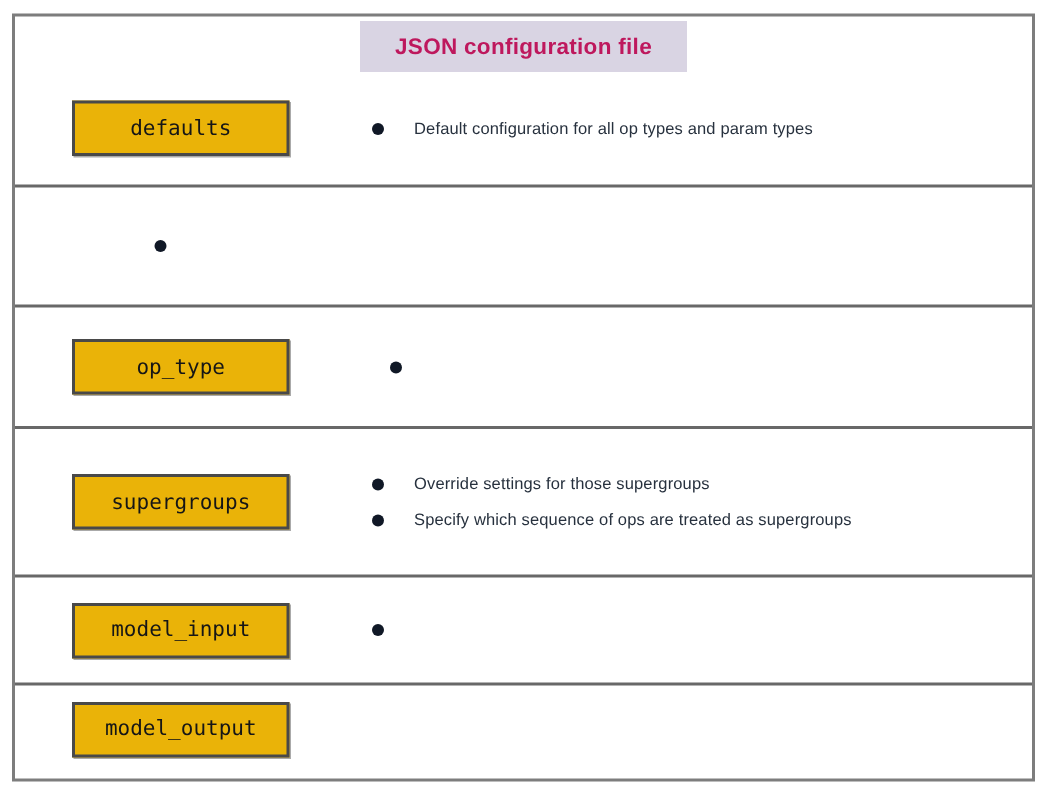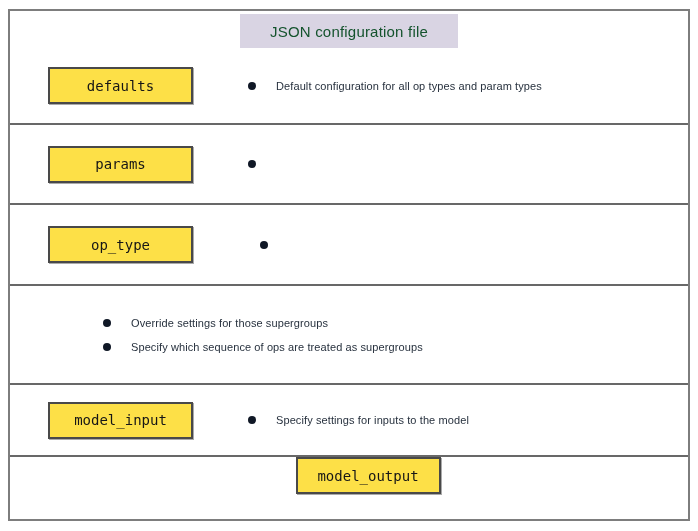--- a/index.html
+++ b/index.html
@@ -42,36 +42,37 @@
   }
   .title-box {
     width: 218px;
     height: 34px;
     margin: 3px auto 0 auto;
     background: #d9d4e3;
     display: flex;
     align-items: center;
     justify-content: center;
     font-size: 15px;
-    color: #14532d;
+    color: #be185d;
     letter-spacing: 0.2px;
     flex-shrink: 0;
+    font-weight: bold;
   }
   .row-title-content {
     flex: 1;
     display: flex;
     align-items: center;
     padding-left: 38px;
   }
   .label-box {
     width: 145px;
     height: 37px;
     box-sizing: border-box;
     border: 2px solid #494949;
-    background: #fde047;
+    background: #eab308;
     display: flex;
     align-items: center;
     justify-content: center;
     font-family: "DejaVu Sans Mono", monospace;
     font-size: 14px;
     color: #161616;
     flex-shrink: 0;
     box-shadow: 1px 1px 0 #aaaaaa;
   }
   .bullets {
@@ -97,21 +98,21 @@
     color: #27313e;
     letter-spacing: 0.1px;
     white-space: nowrap;
   }
   
   .h-r1 { height: 114px; }
   .h-r2 { height: 80px; }
   .h-r3 { height: 81px; gap: 12px; }
   .h-r4 { height: 99px; }
   .h-r5 { height: 72px; text-align: center; }
-  .h-r6 { height: 58px; flex-direction: column; }
+  .h-r6 { height: 58px; }
 </style>
 </head>
 <body>
 
 <div class="stage">
   <div class="frame">
 
     <div class="row row-title h-r1">
       <div class="title-box">
         <span>JSON configuration file</span>
@@ -123,62 +124,61 @@
         <div class="bullets">
           <div class="bullet-line">
             <span class="dot"></span>
             <span class="desc">Default configuration for all op types and param types</span>
           </div>
         </div>
       </div>
     </div>
 
     <div class="row h-r2">
-      <div class="label-box">
-        <span>params</span>
-      </div>
       <div class="bullets">
         <div class="bullet-line">
           <span class="dot"></span>
         </div>
       </div>
     </div>
 
     <div class="row h-r3">
       <div class="label-box">
         <span>op_type</span>
       </div>
       <div class="bullets">
         <div class="bullet-line">
           <span class="dot"></span>
         </div>
       </div>
     </div>
 
     <div class="row h-r4">
+      <div class="label-box">
+        <span>supergroups</span>
+      </div>
       <div class="bullets">
         <div class="bullet-line">
           <span class="dot"></span>
           <span class="desc">Override settings for those supergroups</span>
         </div>
         <div class="bullet-line">
           <span class="dot"></span>
           <span class="desc">Specify which sequence of ops are treated as supergroups</span>
         </div>
       </div>
     </div>
 
     <div class="row h-r5">
       <div class="label-box">
         <span>model_input</span>
       </div>
       <div class="bullets">
         <div class="bullet-line">
           <span class="dot"></span>
-          <span class="desc">Specify settings for inputs to the model</span>
         </div>
       </div>
     </div>
 
     <div class="row h-r6">
       <div class="label-box">
         <span>model_output</span>
       </div>
     </div>
 

